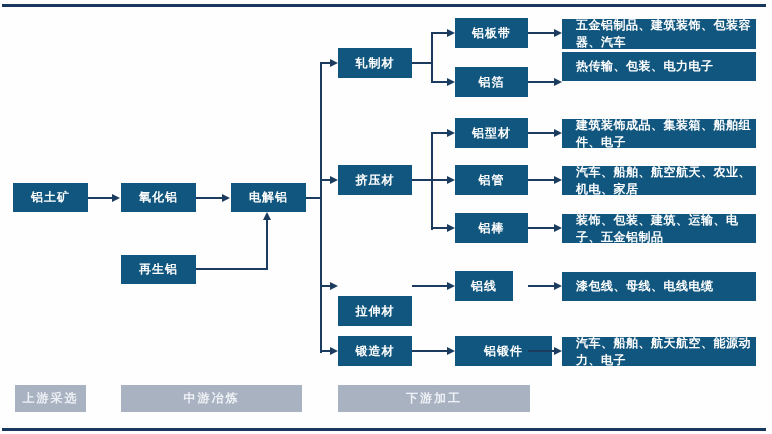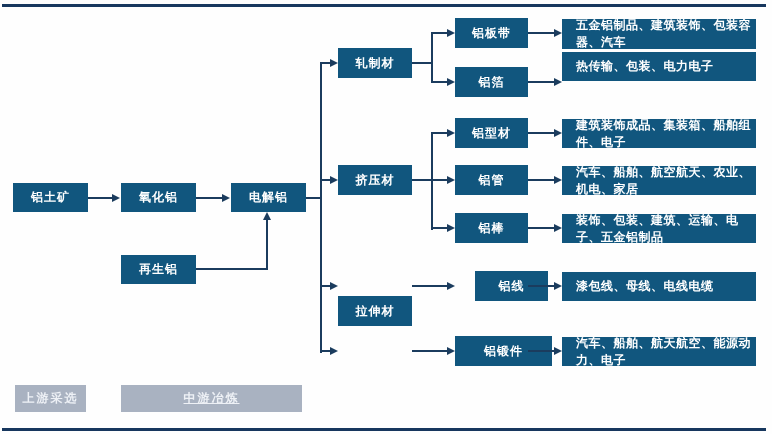--- a/index.html
+++ b/index.html
@@ -71,37 +71,40 @@
 
   <div class="node" style="left:338px;top:48px;width:74px;height:30px;">
       <span>轧制材</span>
     </div>
   <div class="node" style="left:338px;top:165px;width:74px;height:30px;">
       <span>挤压材</span>
     </div>
   <div class="node" style="left:338px;top:271px;width:74px;height:30px;margin-top:25px;">
       <span>拉伸材</span>
     </div>
+  <div class="node" style="left:338px;top:336px;width:74px;height:30px;">
+      <span>锻造材</span>
+    </div>
 
   <div class="node" style="left:455px;top:18px;width:73px;height:30px;">
       <span>铝板带</span>
     </div>
   <div class="node" style="left:455px;top:67px;width:73px;height:30px;">
       <span>铝箔</span>
     </div>
   <div class="node" style="left:455px;top:118px;width:73px;height:30px;">
       <span>铝型材</span>
     </div>
   <div class="node" style="left:455px;top:165px;width:73px;height:30px;">
       <span>铝管</span>
     </div>
   <div class="node" style="left:455px;top:213px;width:73px;height:30px;">
       <span>铝棒</span>
     </div>
-  <div class="node" style="left:455px;top:271px;width:73px;height:30px;margin-left:20px;">
+  <div class="node" style="left:455px;top:271px;width:58px;height:30px;">
       <span>铝线</span>
     </div>
   <div class="node" style="left:455px;top:336px;width:97px;height:30px;">
       <span>铝锻件</span>
     </div>
 
   <div class="node app" style="left:562px;top:19px;width:194px;height:30px;justify-content:flex-end;">
       <span>五金铝制品、建筑装饰、包装容器、汽车</span>
     </div>
   <div class="node app" style="left:562px;top:52px;width:194px;height:29px;">
@@ -119,22 +122,25 @@
   <div class="node app" style="left:562px;top:272px;width:194px;height:29px;">
       <span>漆包线、母线、电线电缆</span>
     </div>
   <div class="node app" style="left:562px;top:337px;width:194px;height:29px;">
       <span>汽车、船舶、航天航空、能源动力、电子</span>
     </div>
 
   <div class="stage" style="left:15px;top:385px;width:71px;height:27px;">
       <span>上游采选</span>
     </div>
-  <div class="stage" style="left:121px;top:385px;width:181px;height:27px;text-decoration:underline;">
+  <div class="stage" style="left:121px;top:385px;width:181px;height:27px;">
       <span>中游冶炼</span>
+    </div>
+  <div class="stage" style="left:338px;top:385px;width:192px;height:27px;">
+      <span>下游加工</span>
     </div>
 
   <div class="hline" style="left:88px;top:197px;width:25px;"></div>
   <div class="arr-r" style="left:112px;top:194px;"></div>
 
   <div class="hline" style="left:196px;top:197px;width:27px;"></div>
   <div class="arr-r" style="left:222px;top:194px;"></div>
 
   <div class="hline" style="left:196px;top:268px;width:72px;"></div>
   <div class="vline" style="left:266px;top:220px;height:50px;"></div>

